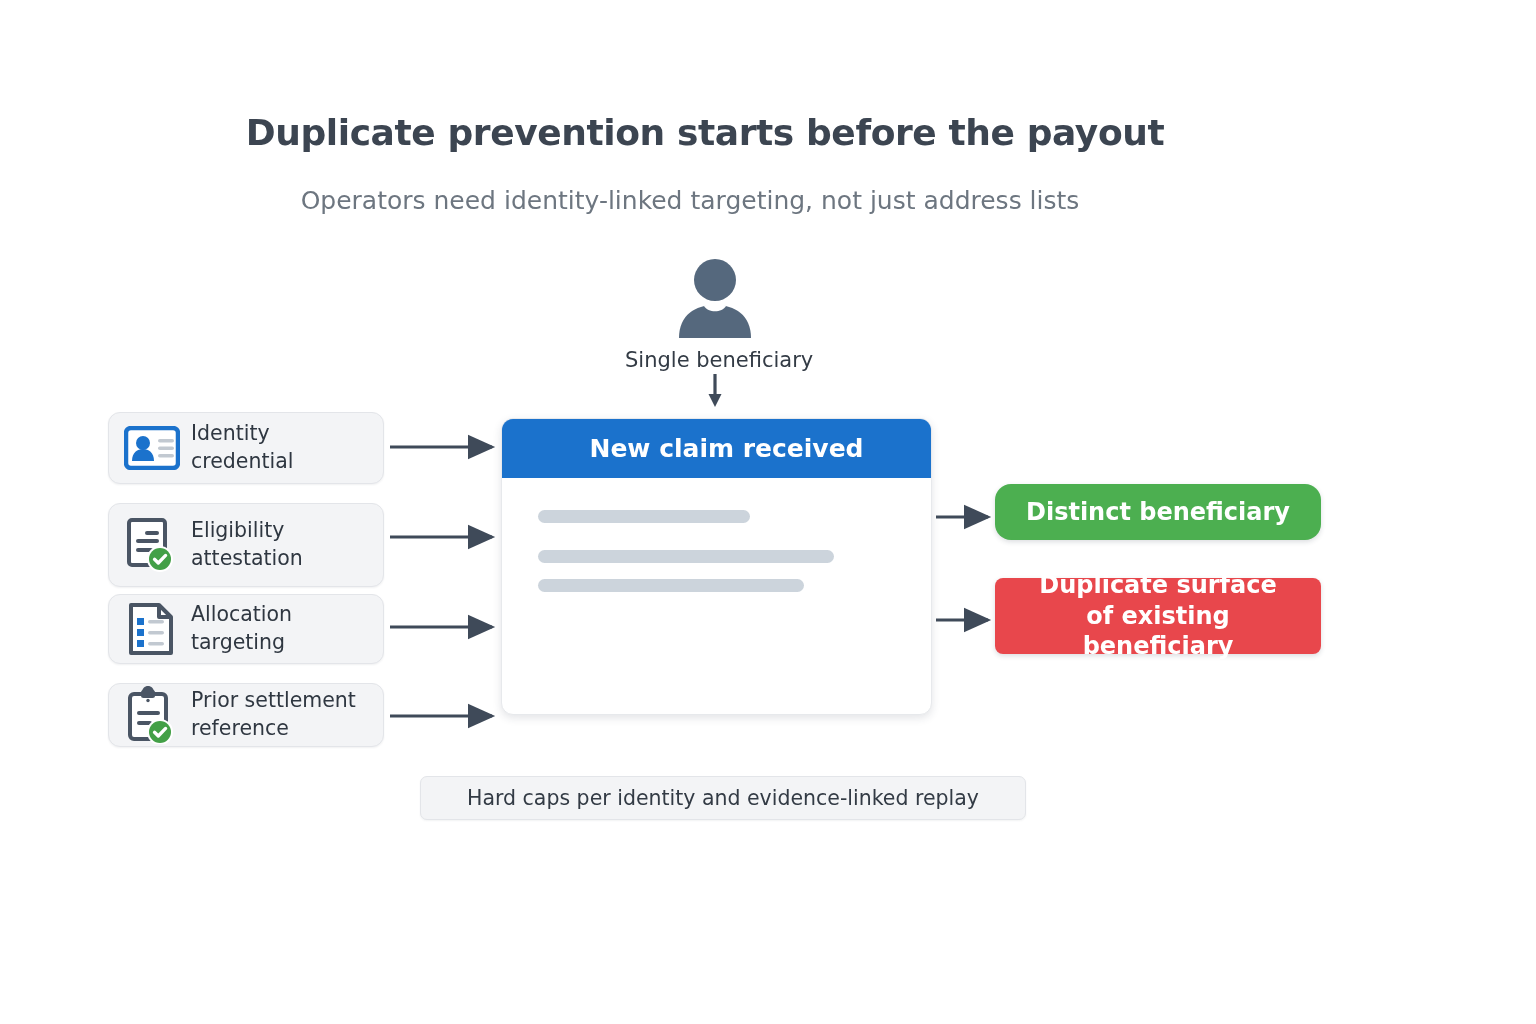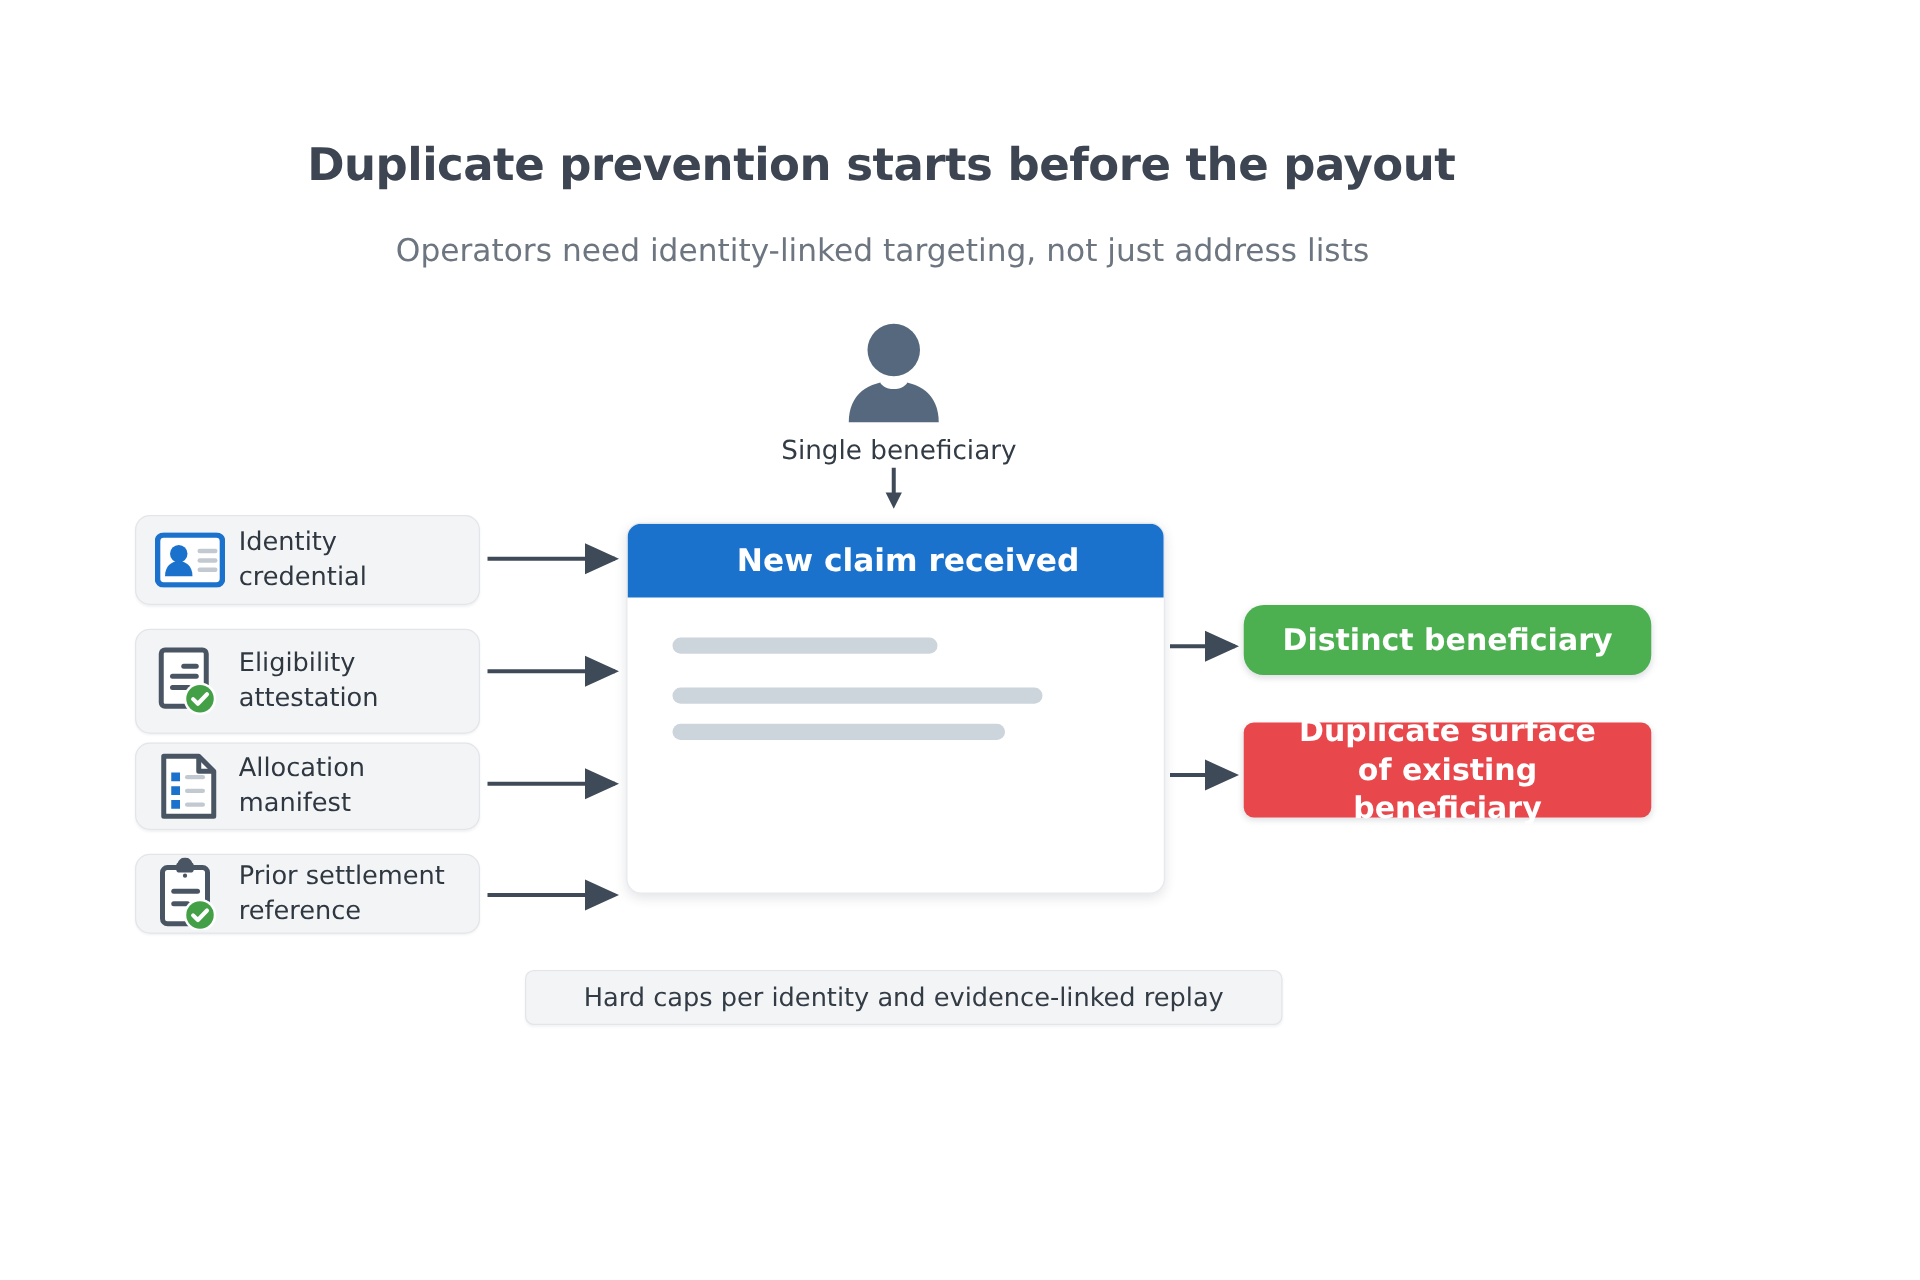--- a/index.html
+++ b/index.html
@@ -24,21 +24,21 @@
     width: 1410px;
     text-align: center;
     font-size: 36px;
     font-weight: 600;
     color: #3c4551;
     letter-spacing: -0.4px;
     white-space: nowrap;
   }
   #page-subtitle {
     position: absolute;
-    left: 16px;
+    left: 0;
     top: 186px;
     width: 1380px;
     text-align: center;
     font-size: 25px;
     font-weight: 400;
     color: #6d7680;
     white-space: nowrap;
   }
 
   
@@ -236,21 +236,21 @@
       <path d="M5 3 H33 L45 15 V51 H5 Z" fill="#ffffff" stroke="#4a5564" stroke-width="4" stroke-linejoin="round"></path>
       <path d="M33 3 V15 H45" fill="none" stroke="#4a5564" stroke-width="4" stroke-linejoin="round"></path>
       <rect x="11" y="16" width="7" height="7" fill="#1b72cc"></rect>
       <rect x="11" y="27" width="7" height="7" fill="#1b72cc"></rect>
       <rect x="11" y="38" width="7" height="7" fill="#1b72cc"></rect>
       <rect x="22" y="18" width="16" height="3.4" rx="1.7" fill="#c2c9d1"></rect>
       <rect x="22" y="29" width="16" height="3.4" rx="1.7" fill="#c2c9d1"></rect>
       <rect x="22" y="40" width="16" height="3.4" rx="1.7" fill="#c2c9d1"></rect>
     </svg>
   </span>
-  <span class="ec-label">Allocation manifest</span>
+  <span class="ec-label">Allocation targeting</span>
 </div>
 
 <div class="evidence-card" style="left:108px; top:683px; height:64px;">
   <span class="ec-icon">
     <svg width="54" height="58" viewBox="0 0 54 58">
       <rect x="5" y="8" width="36" height="45" rx="4" fill="#ffffff" stroke="#4a5564" stroke-width="4"></rect>
       <path d="M17 8 V6 C17 2.7 19.7 0 23 0 C26.3 0 29 2.7 29 6 V8 Z" fill="#4a5564"></path>
       <rect x="16" y="4" width="14" height="8" rx="2.5" fill="#4a5564"></rect>
       <circle cx="23" cy="14.5" r="1.7" fill="#4a5564"></circle>
       <rect x="12" y="25" width="23" height="4" rx="2" fill="#4a5564"></rect>

